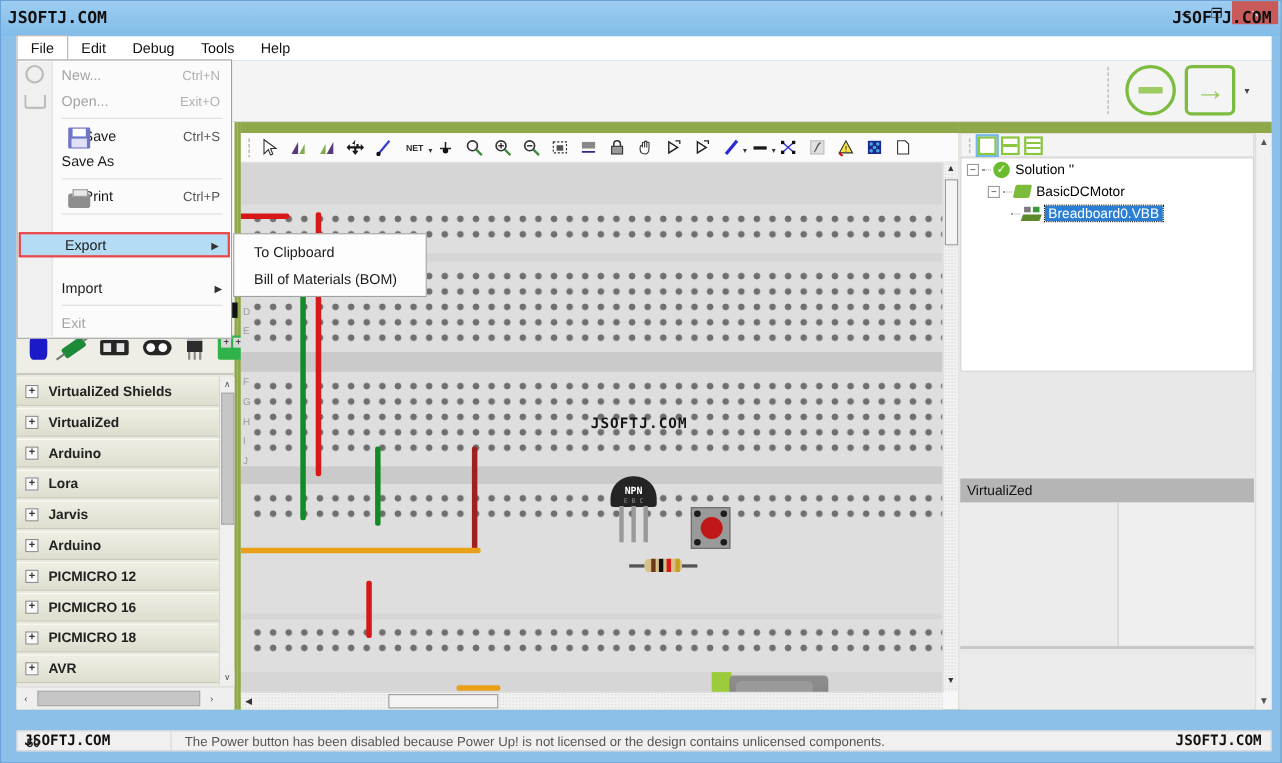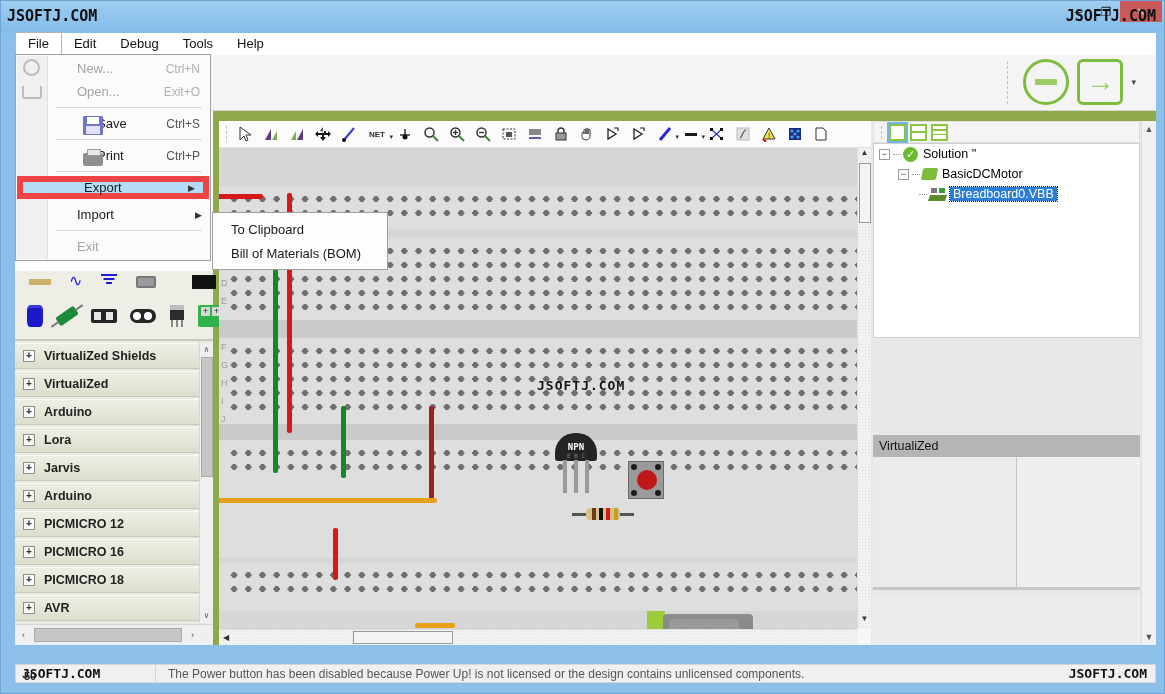--- a/index.html
+++ b/index.html
@@ -105,24 +105,24 @@
     z-index: 60;
     padding: 2px 0 2px 0;
     font-size: 13px;
   }
   #file-menu .gutter {
     position: absolute; left: 1px; top: 1px; bottom: 1px; width: 31px;
     background: #f0f0f0; border-right: 1px solid #e2e2e2;
   }
   .mi {
     position: relative; height: 23px; display: flex; align-items: center;
-    padding-left: 61px; color: #1a1a1a; z-index: 2;
+    padding-left: 40px; color: #1a1a1a; z-index: 2;
   }
   .mi.disabled { color: #a4a4a4; }
-  .mi.sel { background: #b5dcf5; border: 6px solid #ef4444; margin: 4px 1px; height: 23px; }
+  .mi.sel { background: #b5dcf5; border: 2px solid #ef4444; margin: 16px 1px; height: 23px; }
   .mi .shortcut { position: absolute; right: 10px; color: #555; font-size: 12px; }
   .mi.disabled .shortcut { color: #b0b0b0; }
   .mi .submark { position: absolute; right: 8px; font-size: 9px; color: #333; }
   .mi-icon { position: absolute; left: 6px; top: 2px; width: 20px; height: 19px; }
   .mi-sep { height: 1px; background: #dcdcdc; margin: 4px 8px 4px 40px; }
 
   
   .ico-save { background: #6f76c8; border-radius: 1px; position: relative; }
   .ico-save:after { content: ""; position: absolute; left: 4px; top: 1px; width: 12px; height: 7px; background: #fff; }
   .ico-save:before { content: ""; position: absolute; left: 3px; bottom: 1px; width: 14px; height: 8px; background: #dfe2f7; }
@@ -874,20 +874,23 @@
 
 
     <div class="mi-sep"></div>
 
     <div class="mi">
       <span class="mi-icon ico-save"></span>
       <span>Save</span>
       <span class="shortcut">Ctrl+S</span>
     </div>
 
+    <div class="mi">
+      <span>Save As</span>
+    </div>
 
     <div class="mi-sep"></div>
 
     <div class="mi">
       <span class="mi-icon ico-print"></span>
       <span>Print</span>
       <span class="shortcut">Ctrl+P</span>
     </div>
 
     <div class="mi-sep"></div>

